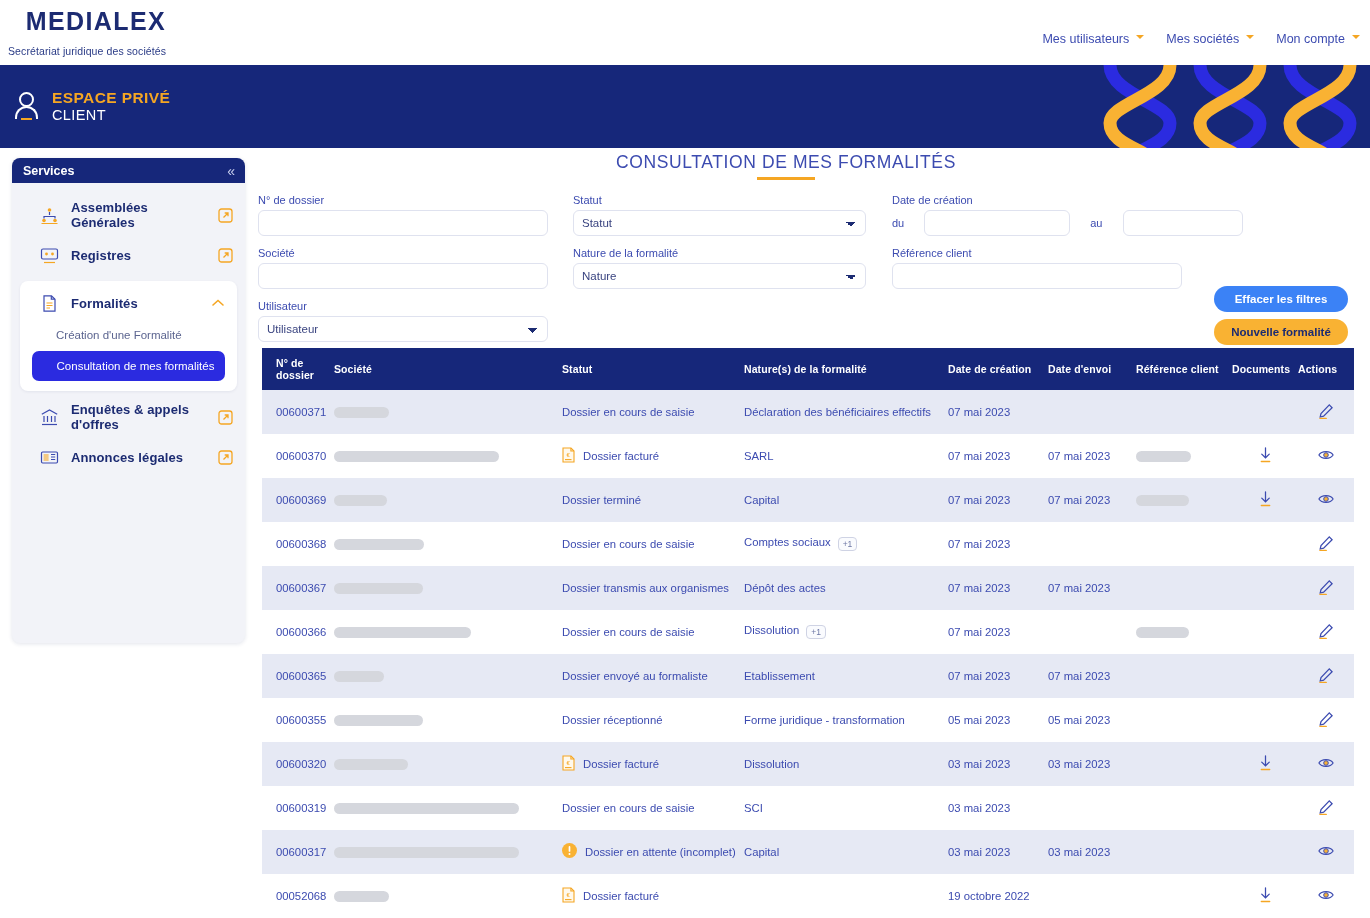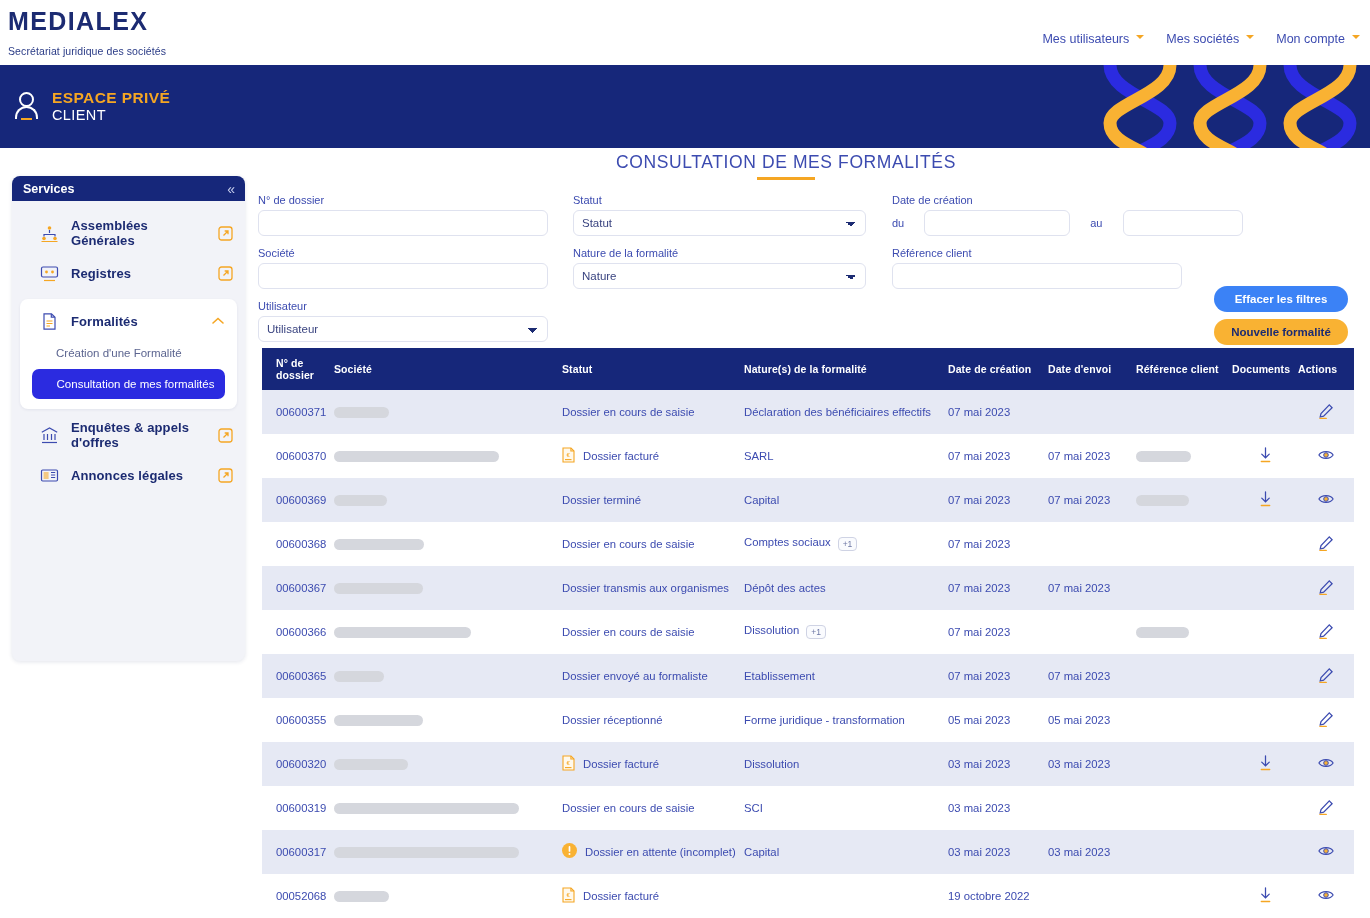--- a/index.html
+++ b/index.html
@@ -12,21 +12,21 @@
   }
   .page { position: relative; width: 1370px; height: 918px; }
 
   
   .topbar {
     height: 65px; width: 100%;
     background: #ffffff;
     display: flex; align-items: center;
     position: relative;
   }
-  .brand { padding-left: 8px; }
+  .brand { padding-left: 8px; text-align: right; }
   .brand-name {
     font-size: 25px; font-weight: 700; letter-spacing: 1.4px;
     color: #1c2b72; line-height: 1.05;
   }
   .brand-sub { font-size: 10.5px; color: #2a3b86; letter-spacing: .1px; margin-top: 10px; }
   .topnav {
     position: absolute; right: 10px; top: 32px;
     display: flex; align-items: center; gap: 22px;
   }
   .topnav-item {
@@ -70,21 +70,20 @@
 
   
   .sidebar {
     position: absolute; left: 12px; top: 10px;
     width: 233px;
     background: #f2f3f8;
     border-radius: 8px;
     box-shadow: 0 1px 4px rgba(20,30,90,.12);
     overflow: hidden;
     height: 485px;
-    margin-top: 18px;
   }
   .sb-head {
     background: #16277a; height: 25px;
     display: flex; align-items: center; justify-content: space-between;
     padding: 0 10px 0 11px;
   }
   .sb-head-title { color: #fff; font-size: 12.5px; font-weight: 600; }
   .sb-collapse { color: #c8cfee; font-size: 14px; cursor: pointer; line-height: 1; }
   .sb-list { padding: 12px 0 8px 0; }
   .sb-item {

